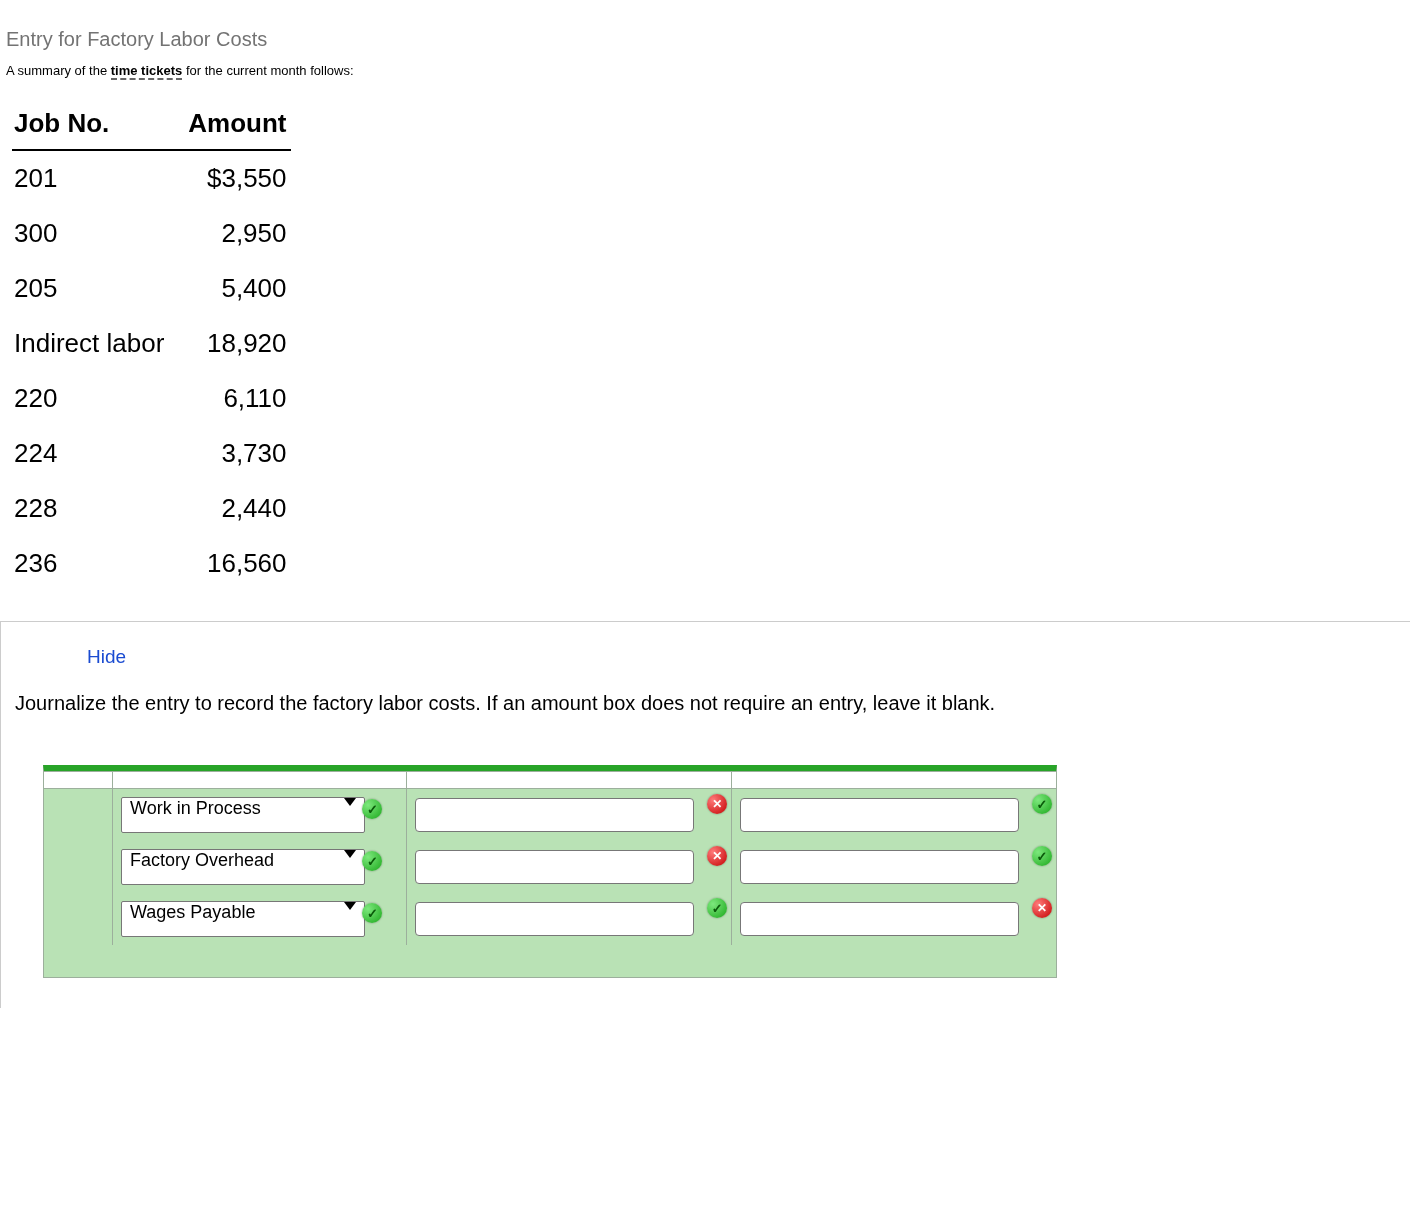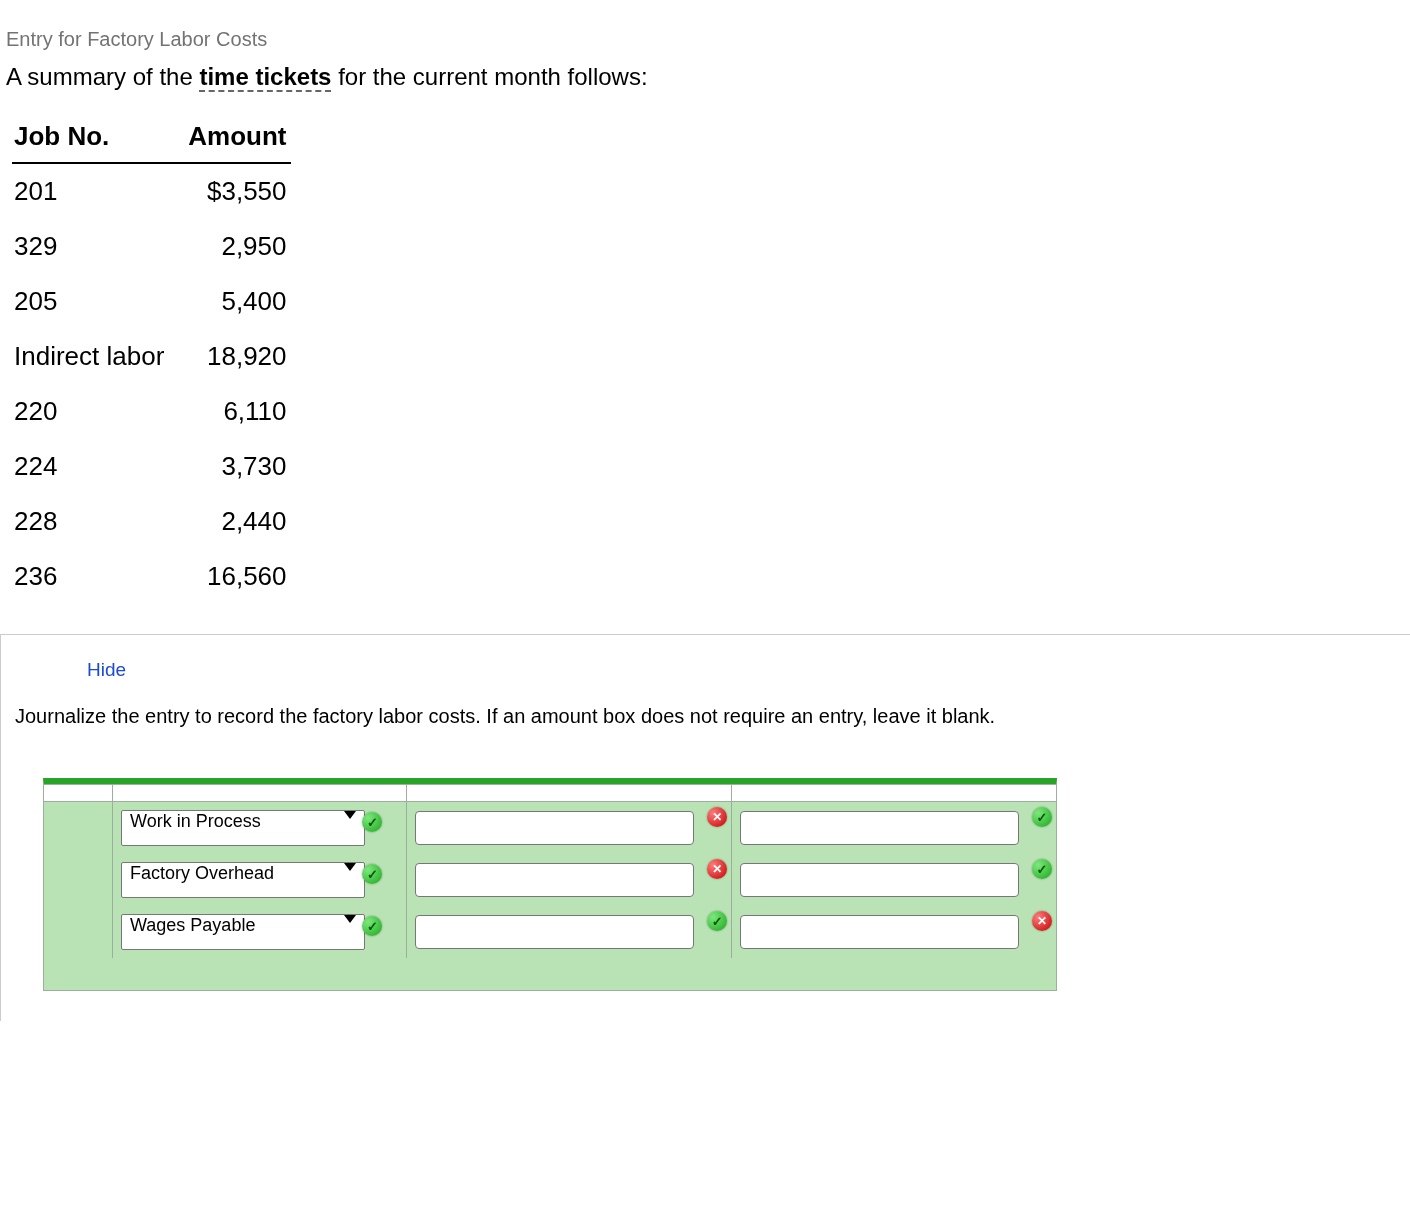--- a/index.html
+++ b/index.html
@@ -11,21 +11,21 @@
   background: #fff;
 }
 .page-title {
   font-size: 20px;
   padding: 4px 6px;
   color: #737373;
   margin-top: 24px;
 }
 .intro {
   padding: 8px 6px 12px 6px;
-  font-size: 24px;
+  font-size: 13px;
 }
 .tt-term {
   font-weight: bold;
   border-bottom: 2px dashed #666;
 }
 .data-table {
   border-collapse: collapse;
   margin: 8px 6px 30px 12px;
   font-size: 26px;
 }
@@ -166,21 +166,21 @@
       <th>Job No.</th>
       <th class="amount">Amount</th>
     </tr>
   </thead>
   <tbody>
     <tr>
         <td>201</td>
         <td class="amount">$3,550</td>
       </tr>
     <tr>
-        <td>329</td>
+        <td>300</td>
         <td class="amount">2,950</td>
       </tr>
     <tr>
         <td>205</td>
         <td class="amount">5,400</td>
       </tr>
     <tr>
         <td>Indirect labor</td>
         <td class="amount">18,920</td>
       </tr>

